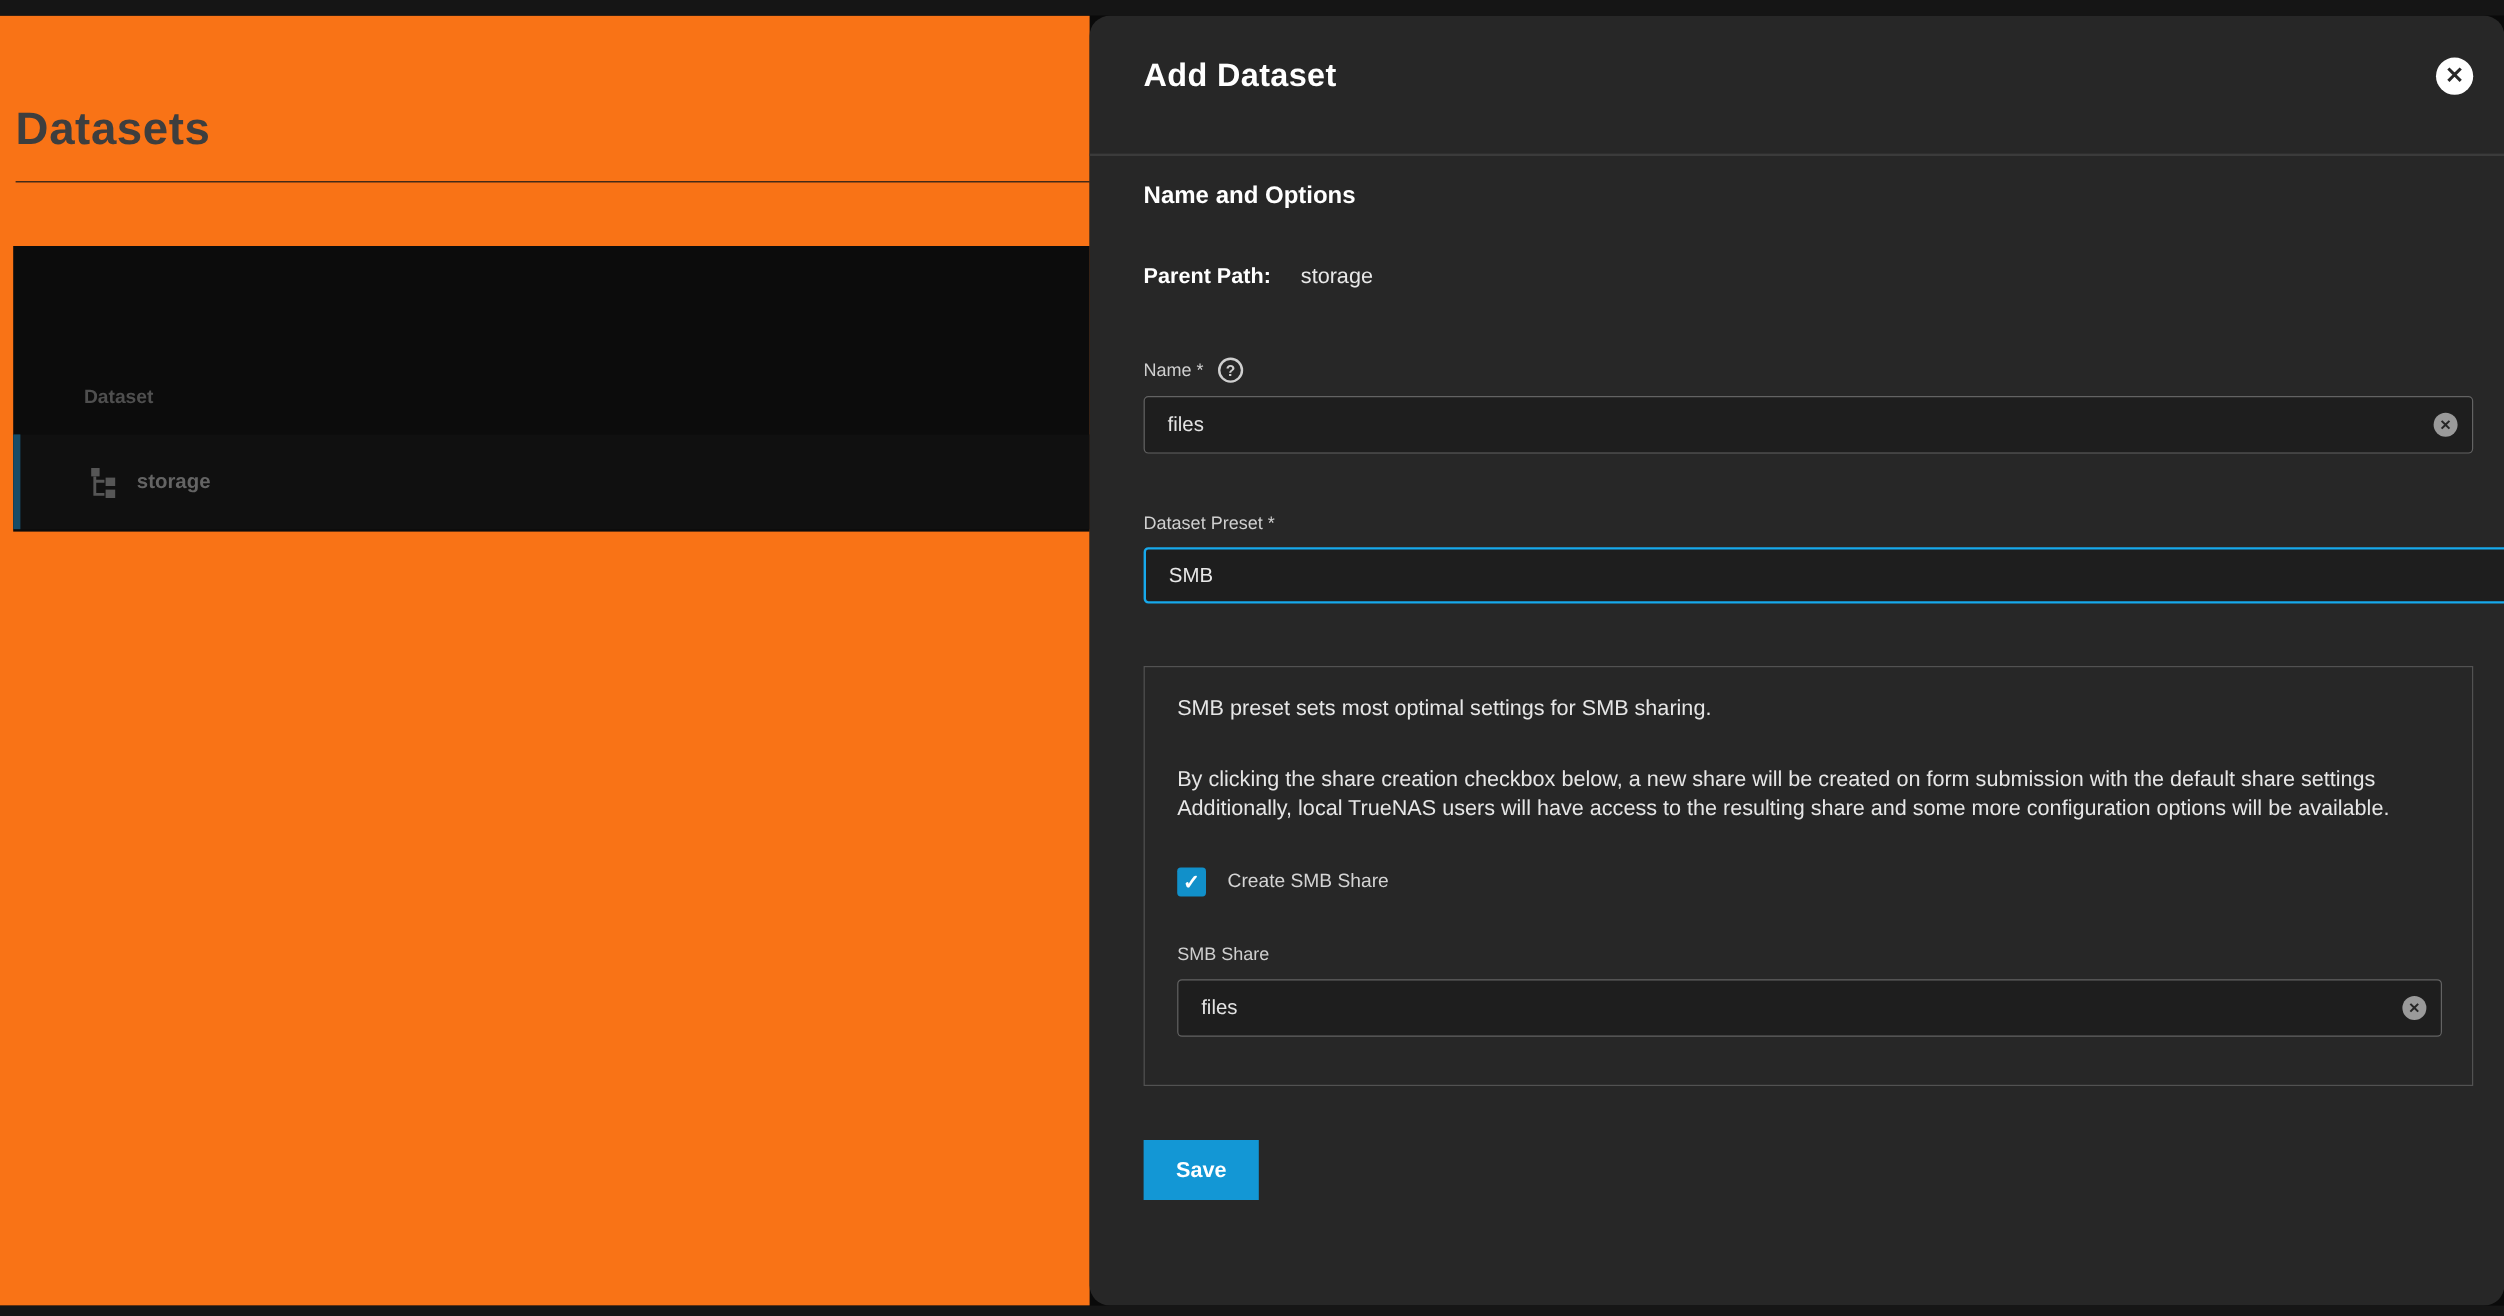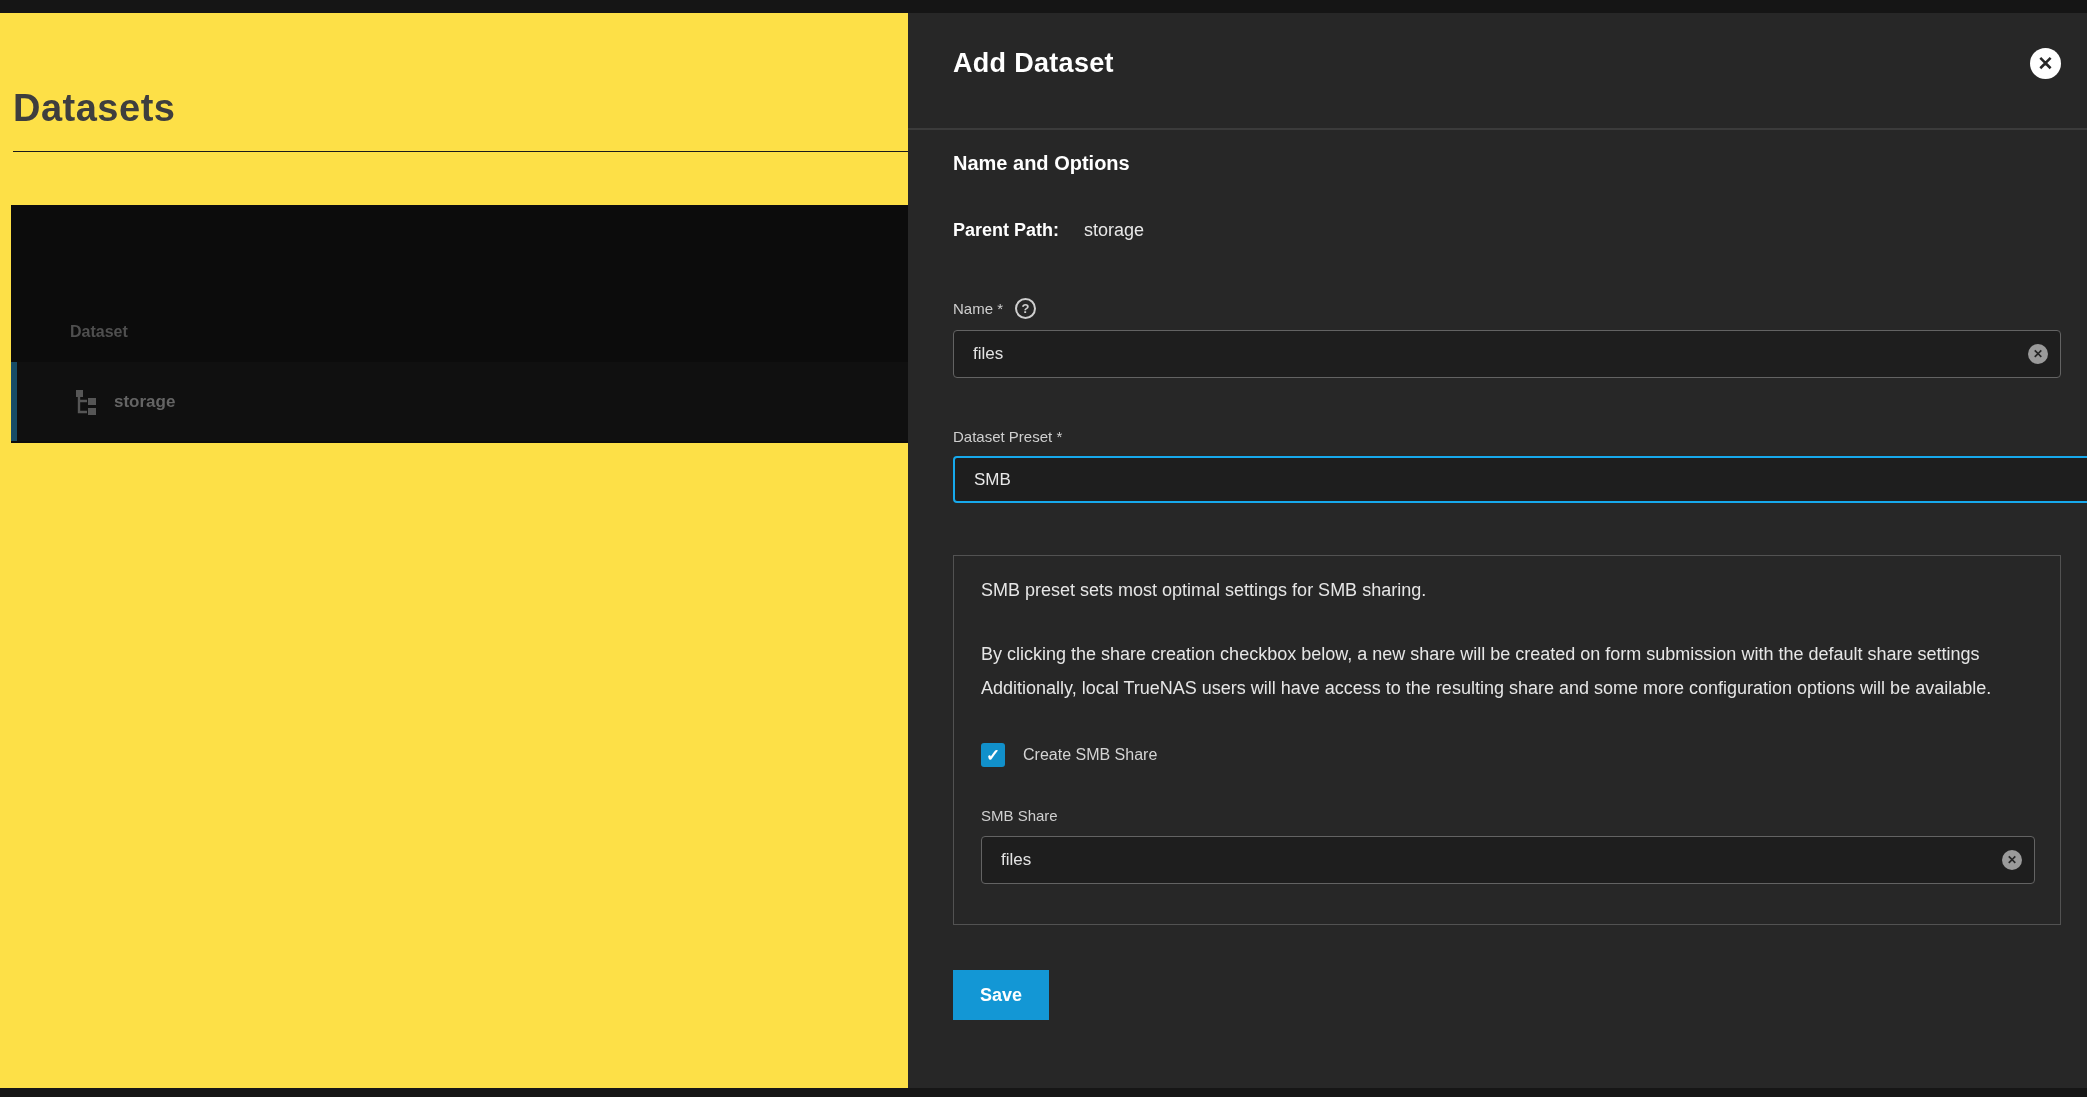--- a/index.html
+++ b/index.html
@@ -6,36 +6,36 @@
   html, body { width: 2087px; height: 1097px; overflow: hidden; }
   body { font-family: "Liberation Sans", sans-serif; background: #0a0a0a; position: relative; }
 
   .edge-strip { position: absolute; left: 0; width: 2087px; background: #151515; z-index: 50; }
   .edge-strip.top { top: 0; height: 13px; }
   .edge-strip.bottom { bottom: 0; height: 9px; background: #161616; }
 
   .main { position: absolute; top: 13px; left: 0; width: 2087px; height: 1075px; display: flex; }
 
   
-  .left { width: 908px; height: 100%; background: #fde047; position: relative; flex: 0 0 908px; }
+  .left { width: 908px; height: 100%; background: #f97316; position: relative; flex: 0 0 908px; }
   .page-title { position: absolute; left: 13px; top: 74px; font-size: 38px; font-weight: 700; color: #3e3e3e; letter-spacing: 0.5px; }
   .left-divider { position: absolute; left: 13px; top: 138px; width: 895px; height: 1px; background: #1a1a1a; }
   .card { position: absolute; left: 11px; top: 192px; width: 897px; height: 238px; background: #0c0c0c; }
   .search-row { position: absolute; left: 11px; top: 19px; width: 864px; height: 54px; background: #0e0e0e; border-bottom: 1px solid #1f1f1f; display: flex; align-items: center; }
   .search-icon { width: 22px; height: 22px; margin-left: 17px; flex: 0 0 auto; }
   .search-input { flex: 1; background: transparent; border: none; outline: none; color: #9a9a9a; font-size: 18px; margin-left: 17px; font-family: "Liberation Sans", sans-serif; }
   .search-input::placeholder { color: #414141; opacity: 1; }
   .col-header { position: absolute; left: 59px; top: 118px; font-size: 16px; font-weight: 600; color: #4f4f4f; }
   .tree-row { position: absolute; left: 0; top: 157px; width: 897px; height: 79px; background: #101010; display: flex; align-items: center; }
   .sel-bar { width: 6px; height: 79px; background: #174c66; flex: 0 0 auto; }
   .tree-icon { width: 27px; height: 27px; margin-left: 56px; flex: 0 0 auto; }
   .tree-row-label { margin-left: 14px; font-size: 17px; font-weight: 700; color: #646464; }
 
   
-  .panel { width: 1179px; height: 100%; background: #272727; position: relative; flex: 0 0 1179px; }
+  .panel { width: 1179px; height: 100%; background: #272727; position: relative; flex: 0 0 1179px; border-radius: 17px; }
   .panel-header { height: 115px; position: relative; }
   .panel-title { position: absolute; left: 45px; top: 35px; font-size: 27px; font-weight: 700; color: #ffffff; letter-spacing: 0.3px; }
   .close-btn { position: absolute; right: 26px; top: 35px; width: 31px; height: 31px; border-radius: 50%; background: #ffffff; border: none; cursor: pointer; display: flex; align-items: center; justify-content: center; }
   .close-glyph { color: #272727; font-size: 19px; font-weight: 700; line-height: 1; }
   .panel-divider { height: 2px; background: #3b3b3b; }
 
   .panel-body { padding: 22px 26px 0 45px; }
   .section-title { font-size: 20px; font-weight: 700; color: #ffffff; }
   .parent-path { margin-top: 45px; font-size: 18px; color: #e8e8e8; }
   .parent-path .pp-label { font-weight: 700; color: #ffffff; }
@@ -50,21 +50,21 @@
   .clear-btn { position: absolute; right: 13px; top: 14px; width: 20px; height: 20px; border-radius: 50%; background: #9a9a9a; border: none; cursor: pointer; display: flex; align-items: center; justify-content: center; padding: 0; }
   .clear-glyph { color: #262626; font-size: 12px; font-weight: 700; line-height: 1; }
 
   .preset-label-row { margin-top: 50px; }
   .select-box { margin-top: 11px; width: 1324px; height: 47px; background: #1e1e1e; border: 2px solid #17a9ec; border-radius: 4px; display: flex; align-items: center; cursor: pointer; position: relative; }
   .select-value { font-size: 17px; color: #e8e8e8; margin-left: 19px; }
   .select-arrow { position: absolute; right: 17px; font-size: 14px; color: #cfcfcf; }
 
   .info-box { margin-top: 52px; width: 1108px; border: 1px solid #525252; padding: 24px 27px 40px 27px; }
   .info-line1 { font-size: 18px; color: #e6e6e6; }
-  .info-line2 { margin-top: 36px; font-size: 18px; color: #e6e6e6; line-height: 34px; max-width: 1045px; }
+  .info-line2 { margin-top: 36px; font-size: 18px; color: #e6e6e6; line-height: 24px; max-width: 1045px; }
   .checkbox-row { margin-top: 38px; display: flex; align-items: center; cursor: pointer; }
   .checkbox { width: 24px; height: 24px; background: #1190ca; border-radius: 3px; display: flex; align-items: center; justify-content: center; flex: 0 0 auto; }
   .checkbox .check-glyph { color: #ffffff; font-size: 17px; font-weight: 700; line-height: 1; }
   .checkbox-label { margin-left: 18px; font-size: 16px; color: #d4d4d4; }
   .smb-name-label { margin-top: 40px; font-size: 15px; color: #cfcfcf; }
   .smb-input-wrap { margin-top: 12px; width: 1054px; height: 48px; position: relative; }
 
   .button-row { margin-top: 45px; display: flex; gap: 7px; }
   .btn { height: 50px; border: none; cursor: pointer; font-family: "Liberation Sans", sans-serif; font-size: 18px; font-weight: 600; display: flex; align-items: center; justify-content: center; }
   .btn-save { background: #1397d5; color: #ffffff; padding: 0 27px; }

